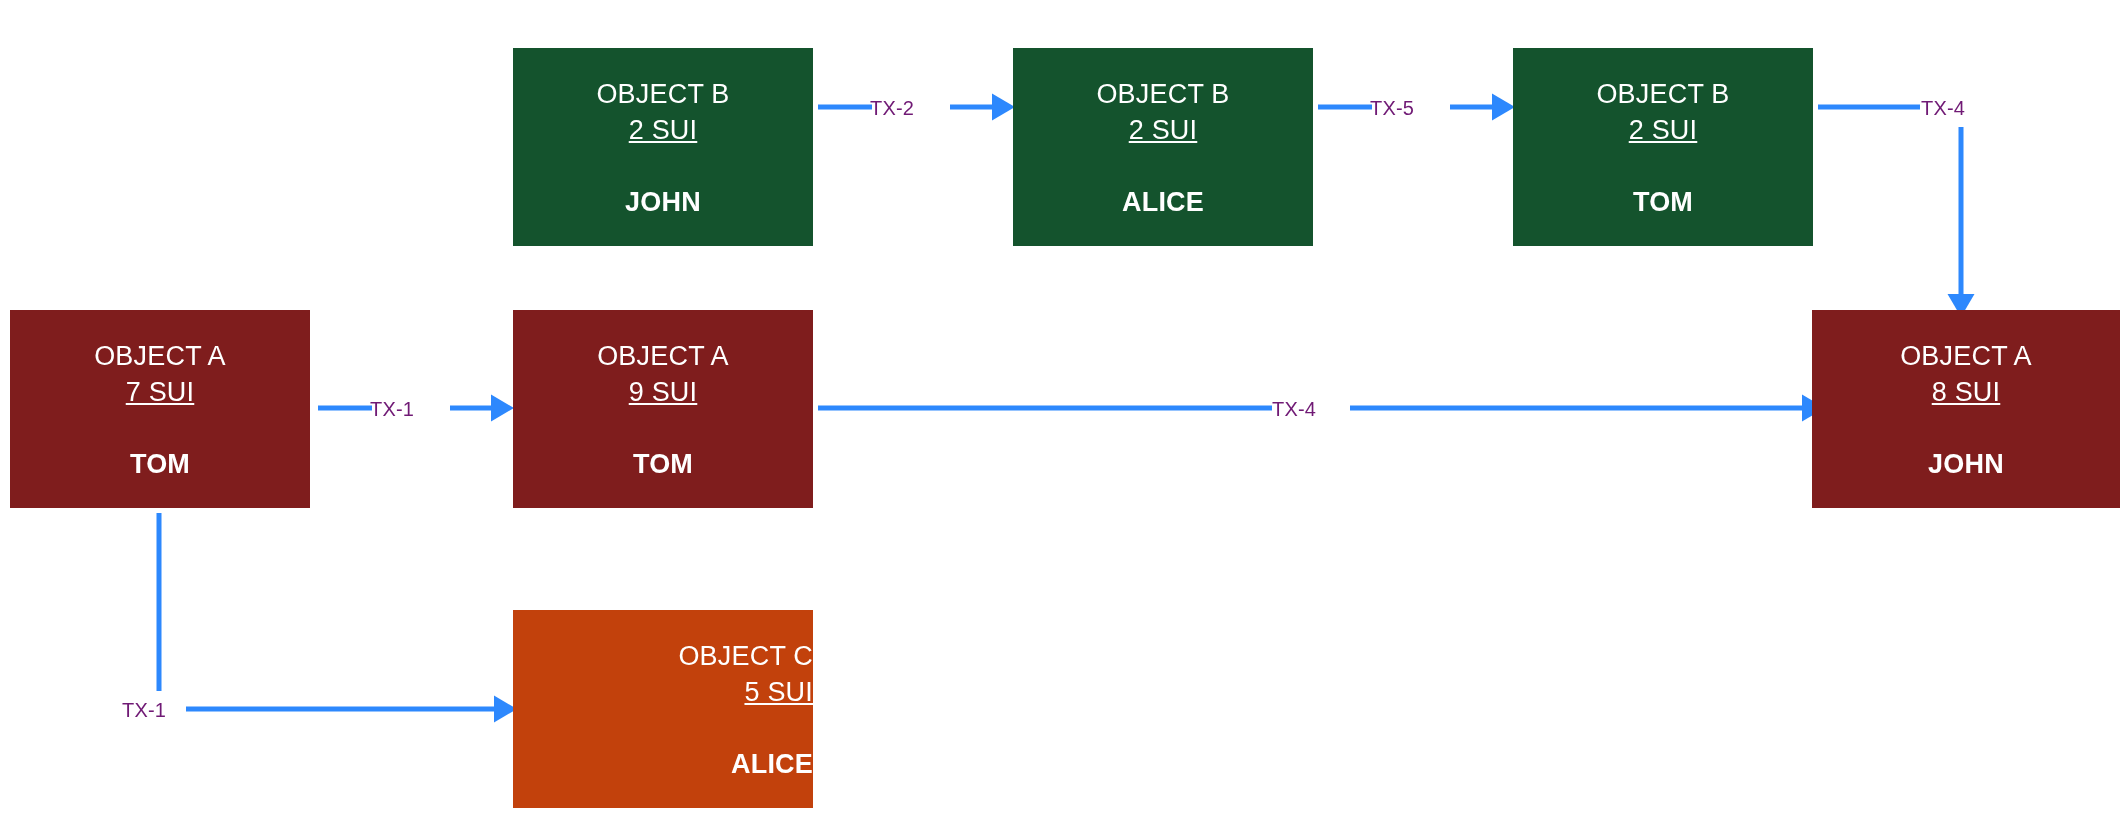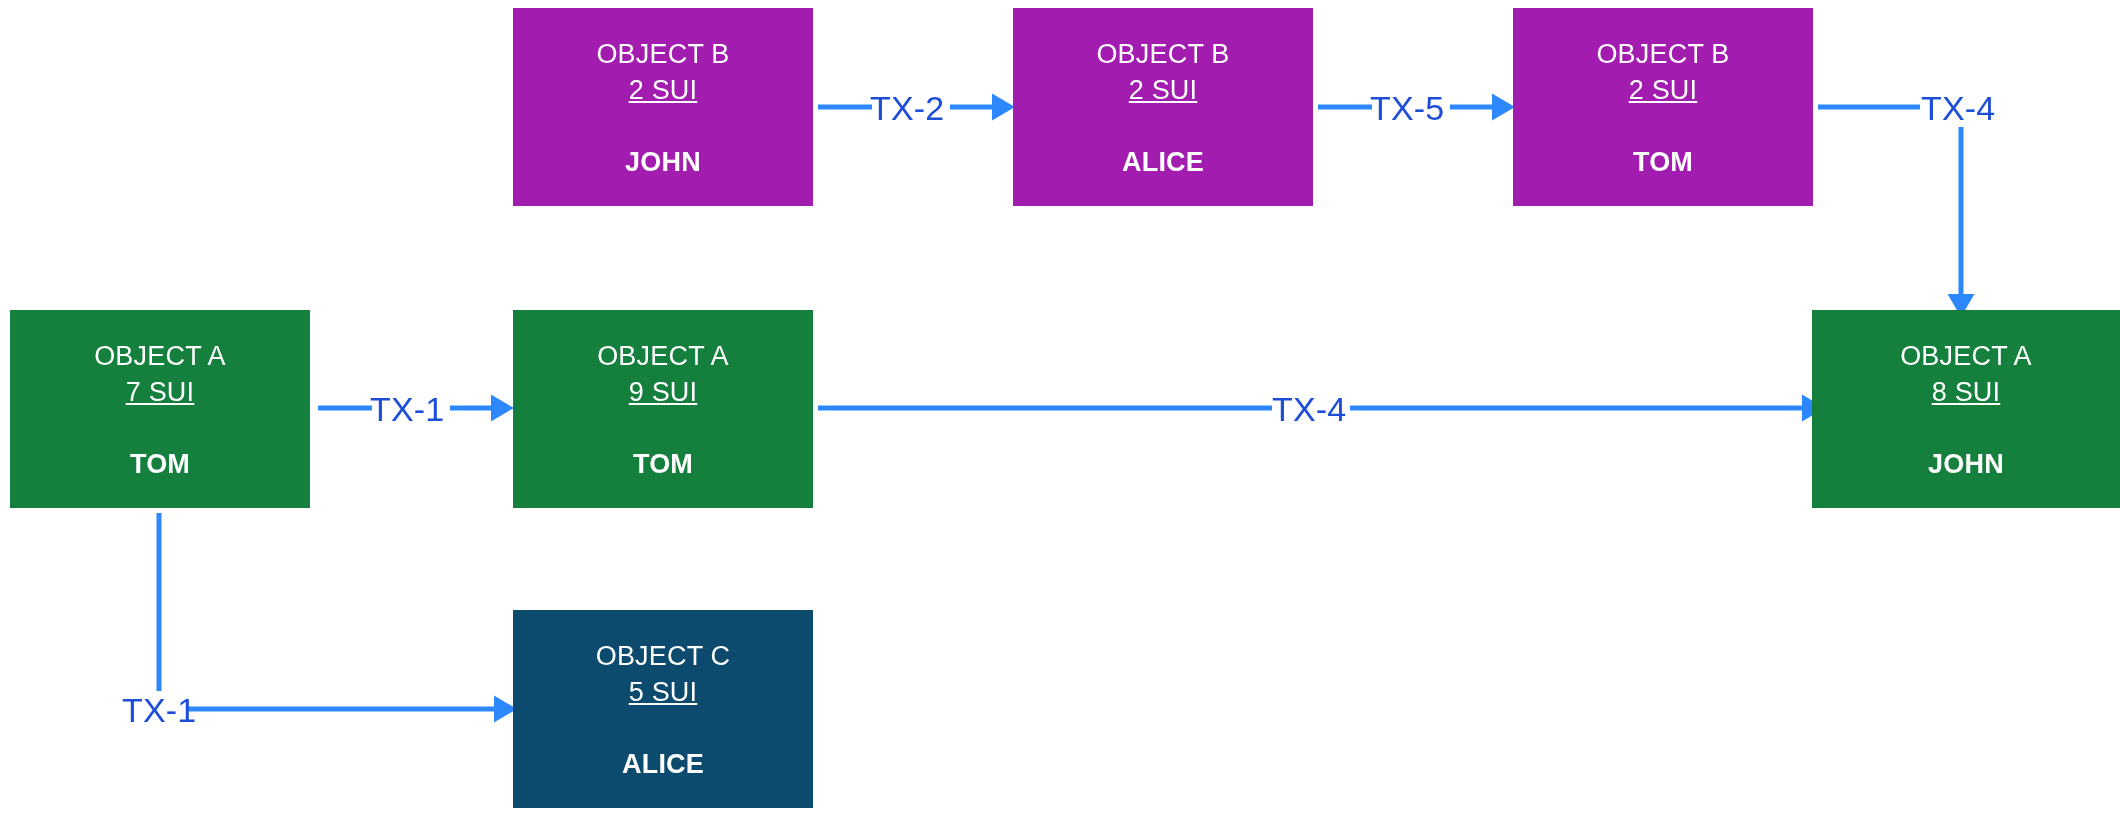--- a/index.html
+++ b/index.html
@@ -32,28 +32,28 @@
     margin-top: 28px;
   }
   .node .obj-amount {
     margin-top: 0px;
     text-decoration: underline;
   }
   .node .obj-owner {
     margin-top: 36px;
     font-weight: bold;
   }
-  .node.dark  { background: #15803d; }
-  .node.blue  { background: #a21caf; }
-  .node.gray  { background: #0c4a6e; }
+  .node.dark  { background: #7f1d1d; }
+  .node.blue  { background: #14532d; margin-top: 40px; }
+  .node.gray  { background: #c2410c; align-items: flex-end; }
 
   .edge-label {
     position: absolute;
-    color: #1d4ed8;
-    font-size: 34px;
+    color: #701a75;
+    font-size: 20px;
     line-height: 30px;
     letter-spacing: 0.2px;
     white-space: nowrap;
   }
   svg.wires {
     position: absolute;
     left: 0;
     top: 0;
     width: 2120px;
     height: 820px;

